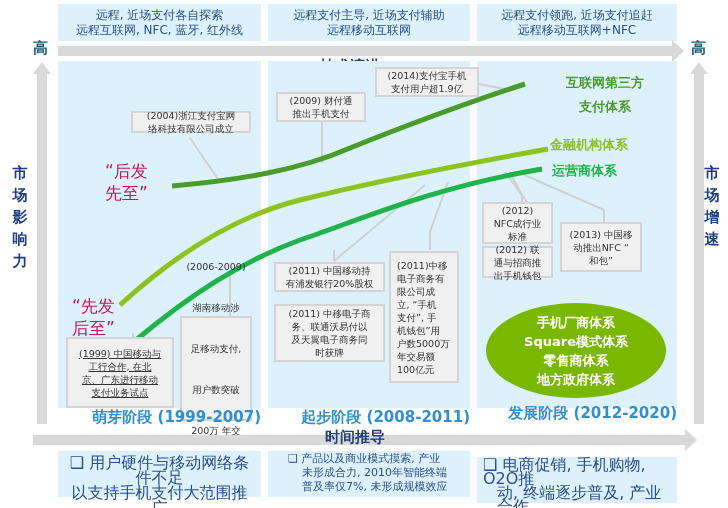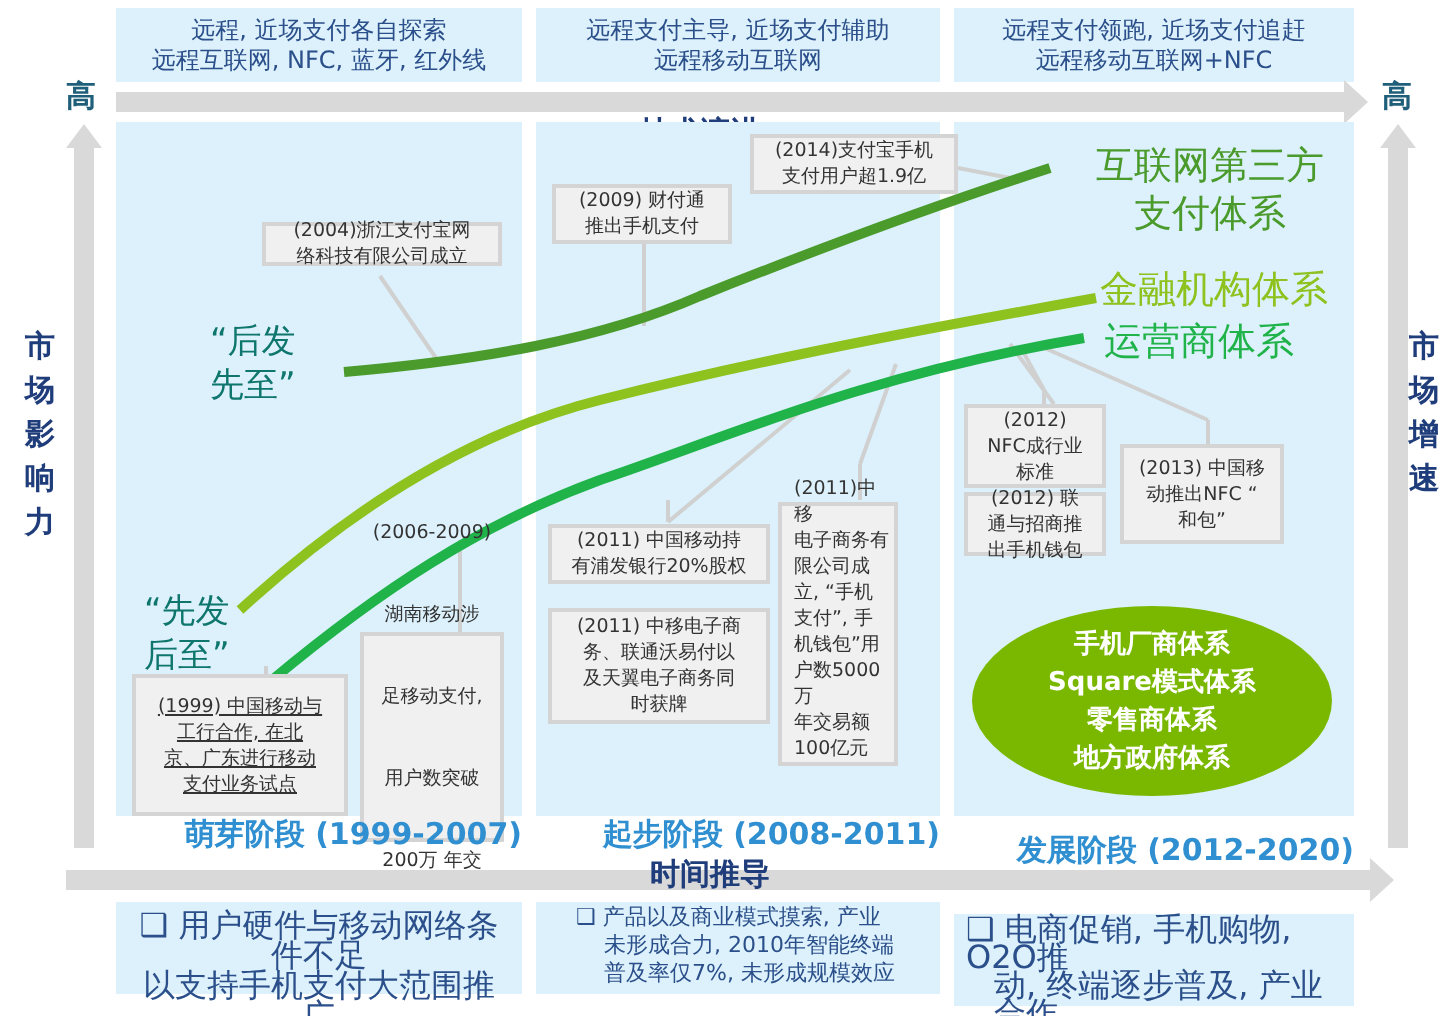--- a/index.html
+++ b/index.html
@@ -13,22 +13,22 @@
   .bar-h { position:absolute; background:#d9d9d9; }
   .axis-label { position:absolute; color:#1f3d7a; font-weight:bold; font-size:15px;
                 line-height:22px; text-align:center; width:18px; }
   .high { position:absolute; color:#1f5f7a; font-weight:bold; font-size:15px; }
   .bar-title { position:absolute; color:#1f3d7a; font-weight:bold; font-size:15px; }
   .callout { position:absolute; background:#f0f0f0; border:2px solid #d4d4d4;
              color:#333; font-size:9.5px; line-height:13px; text-align:center;
              box-sizing:border-box; display:flex; flex-direction:column;
              justify-content:center; }
   .callout.left { text-align:left; padding-left:6px; }
-  .sys { position:absolute; font-size:19px; font-weight:normal; line-height:24px; text-align:center; }
-  .quote { position:absolute; font-size:17px; color:#0f766e; line-height:22px; }
+  .sys { position:absolute; font-size:13px; font-weight:bold; line-height:24px; text-align:center; }
+  .quote { position:absolute; font-size:17px; color:#be185d; line-height:22px; }
   .stage { position:absolute; color:#2f8fd0; font-weight:bold; font-size:15px; text-align:right; }
   .bottom-note { position:absolute; background:#dcf1fb; color:#2b4f8a; font-size:16px;
                  line-height:15px; box-sizing:border-box; padding:4px 6px; }
   .ellipse { position:absolute; background:#7ab800; border-radius:50%; color:#fff;
              font-weight:bold; font-size:13px; line-height:19px; text-align:center;
              display:flex; flex-direction:column; justify-content:center; }
   svg { position:absolute; left:0; top:0; }
 </style>
 </head>
 <body>
@@ -147,21 +147,21 @@
 <div class="callout" style="left:274px;top:262px;width:111px;height:30px;">
   <span>(2011) 中国移动持</span>
   <span>有浦发银行20%股权</span>
 </div>
 <div class="callout" style="left:274px;top:304px;width:111px;height:58px;">
   <span>(2011) 中移电子商</span>
   <span>务、联通沃易付以</span>
   <span>及天翼电子商务同</span>
   <span>时获牌</span>
 </div>
-<div class="callout left" style="left:389px;top:251px;width:60px;height:132px;justify-content:flex-end;">
+<div class="callout left" style="left:389px;top:251px;width:70px;height:132px;">
   <span>(2011)中移</span>
   <span>电子商务有</span>
   <span>限公司成</span>
   <span>立, “手机</span>
   <span>支付”, 手</span>
   <span>机钱包”用</span>
   <span>户数5000万</span>
   <span>年交易额</span>
   <span>100亿元</span>
 </div>
@@ -183,21 +183,21 @@
 
 <div class="ellipse" style="left:486px;top:303px;width:180px;height:95px;">
   <span>手机厂商体系</span>
   <span>Square模式体系</span>
   <span>零售商体系</span>
   <span>地方政府体系</span>
 </div>
 
 <div class="stage" style="left:58px;top:408px;width:203px;">萌芽阶段 (1999-2007)</div>
 <div class="stage" style="left:268px;top:408px;width:202px;">起步阶段 (2008-2011)</div>
-<div class="stage" style="left:477px;top:416px;width:200px;">发展阶段 (2012-2020)</div>
+<div class="stage" style="left:477px;top:404px;width:200px;">发展阶段 (2012-2020)</div>
 
 <div class="bar-h" style="left:33px;top:435px;width:652px;height:10px;"></div>
 <div class="abs" style="left:685px;top:429px;width:0;height:0;border-top:11px solid transparent;border-bottom:11px solid transparent;border-left:12px solid #d9d9d9;"></div>
 <div class="bar-title" style="left:325px;top:428px;">时间推导</div>
 
 <div class="bottom-note" style="left:58px;top:451px;width:203px;height:46px;text-align:center;">
   <div>❑ 用户硬件与移动网络条件不足</div>
   <div>以支持手机支付大范围推广</div>
 </div>
 <div class="bottom-note" style="left:268px;top:451px;width:202px;height:46px;padding:1px 20px;font-size:11px;line-height:14px;">

